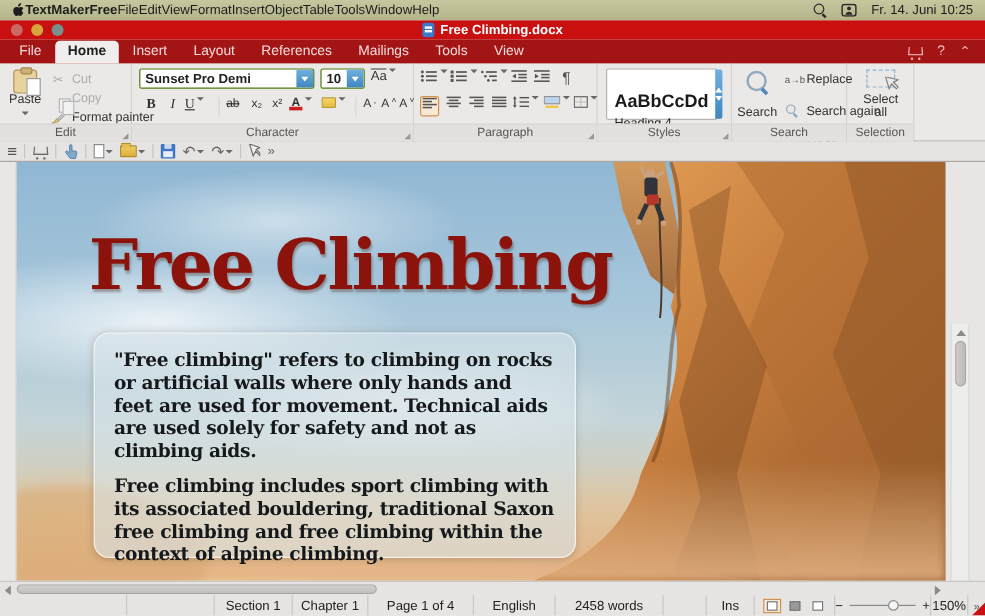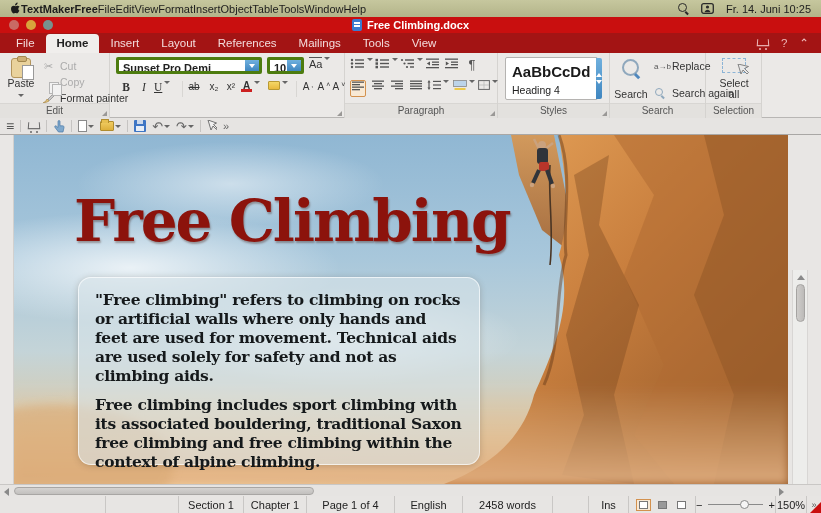--- a/index.html
+++ b/index.html
@@ -45,32 +45,32 @@
   .smallitem.disabled{color:#ababab}
   .ic{font-size:11px;width:13px;text-align:center;display:inline-block}
 
   .clipboard{position:relative;width:20px;height:25px;background:#e9d29c;border:1px solid #b3955c;border-radius:3px}
   .clipboard::before{content:"";position:absolute;left:5px;top:-3px;width:8px;height:4px;background:#cdb176;border:1px solid #a3884e;border-radius:2px}
   .clipboard .pg{position:absolute;right:-4px;bottom:-3px;width:12px;height:15px;background:#fff;border:1px solid #999}
   .copyic{position:relative;width:12px;height:12px}
   .copyic::before,.copyic::after{content:"";position:absolute;width:8px;height:10px;background:#f2f2f2;border:1px solid #b5b5b5}
   .copyic::before{left:0;top:0}.copyic::after{left:3px;top:2px}
 
-  .combo{position:absolute;display:flex;height:17px;background:#fff;border:3px solid #4d7c0f;border-radius:2px;overflow:hidden}
+  .combo{position:absolute;display:flex;height:17px;background:#fff;border:1px solid #4d7c0f;border-radius:2px;overflow:hidden}
   .combo .val{flex:1;font-size:11px;font-weight:bold;padding:2px 4px;white-space:nowrap;overflow:hidden}
   .combo .dd{width:14px;background:linear-gradient(#6fb0de,#3f86c0);display:flex;align-items:center;justify-content:center}
   .tri{width:0;height:0;border-left:3.5px solid transparent;border-right:3.5px solid transparent;border-top:4px solid #fff}
   .trid{width:0;height:0;border-left:3px solid transparent;border-right:3px solid transparent;border-top:3.5px solid #666;display:inline-block;vertical-align:middle}
   .fmtbtn{position:absolute;height:17px;min-width:16px;display:flex;justify-content:center;gap:2px;border-radius:2px;color:#333;font-size:11.5px}
   .fmtbtn.sel{border:1px solid #d3914e;background:#f8e9d5}
   .vsep{position:absolute;width:1px;background:#d8d6d3;top:28px;height:16px}
   .redbar{display:inline-block;width:11px;height:3px;background:#cc2020;margin-top:-2px}
   .hlblock{display:inline-block;width:12px;height:9px;background:linear-gradient(#f5d867,#e9b93d);border:1px solid #b99a33;border-radius:1px}
   .stylebox{position:absolute;left:7px;top:4px;width:93px;height:43px;background:#fff;border:1px solid #b5b3b1;border-radius:2px;display:flex}
-  .stylebox .txt{flex:1;padding:5px 6px}
+  .stylebox .txt{flex:1;padding:18px 6px}
   .stylebox .prev{font-size:15px;font-weight:bold;color:#1a1a1a;line-height:18px}
   .stylebox .nm{font-size:10.5px;color:#222;margin-top:3px}
   .spin{width:13px;background:linear-gradient(#6fb0de,#3f86c0);border-radius:0 2px 2px 0;display:flex;flex-direction:column;align-items:center;justify-content:center;gap:3px}
   .spin .up{width:0;height:0;border-left:3px solid transparent;border-right:3px solid transparent;border-bottom:4px solid #fff}
 
   .bigmag{position:relative;width:20px;height:20px}
   .bigmag::before{content:"";position:absolute;left:1px;top:1px;width:13px;height:13px;border:2px solid #8fa8bd;border-radius:50%}
   .bigmag::after{content:"";position:absolute;left:15px;top:15px;width:6px;height:2.5px;background:#4f87bd;transform:rotate(45deg);transform-origin:0 0}
   .smag{position:relative;width:11px;height:11px;display:inline-block}
   .smag::before{content:"";position:absolute;left:0;top:1px;width:6px;height:6px;border:1.4px solid #8fa8bd;border-radius:50%}
@@ -272,20 +272,21 @@
         </div>
       <div class="fmtbtn" style="left:206px;top:28px;font-size:10px">
           <span>A</span>
           <span style="font-size:7px;vertical-align:super">˄</span>
         </div>
       <div class="fmtbtn" style="left:221px;top:28px;font-size:10px">
           <span>A</span>
           <span style="font-size:7px;vertical-align:super">˅</span>
         </div>
 
+      <div class="grouplabel">Character</div>
       <span class="launcher"></span>
     </div>
 
     <div class="group" style="left:345px;width:153px">
       <div class="fmtbtn" style="left:5px;top:5px">
           <svg width="15" height="11" viewBox="0 0 15 11">
             <g fill="#555">
               <circle cx="2" cy="2" r="1.2"></circle>
               <circle cx="2" cy="5.5" r="1.2"></circle>
               <circle cx="2" cy="9" r="1.2"></circle>

